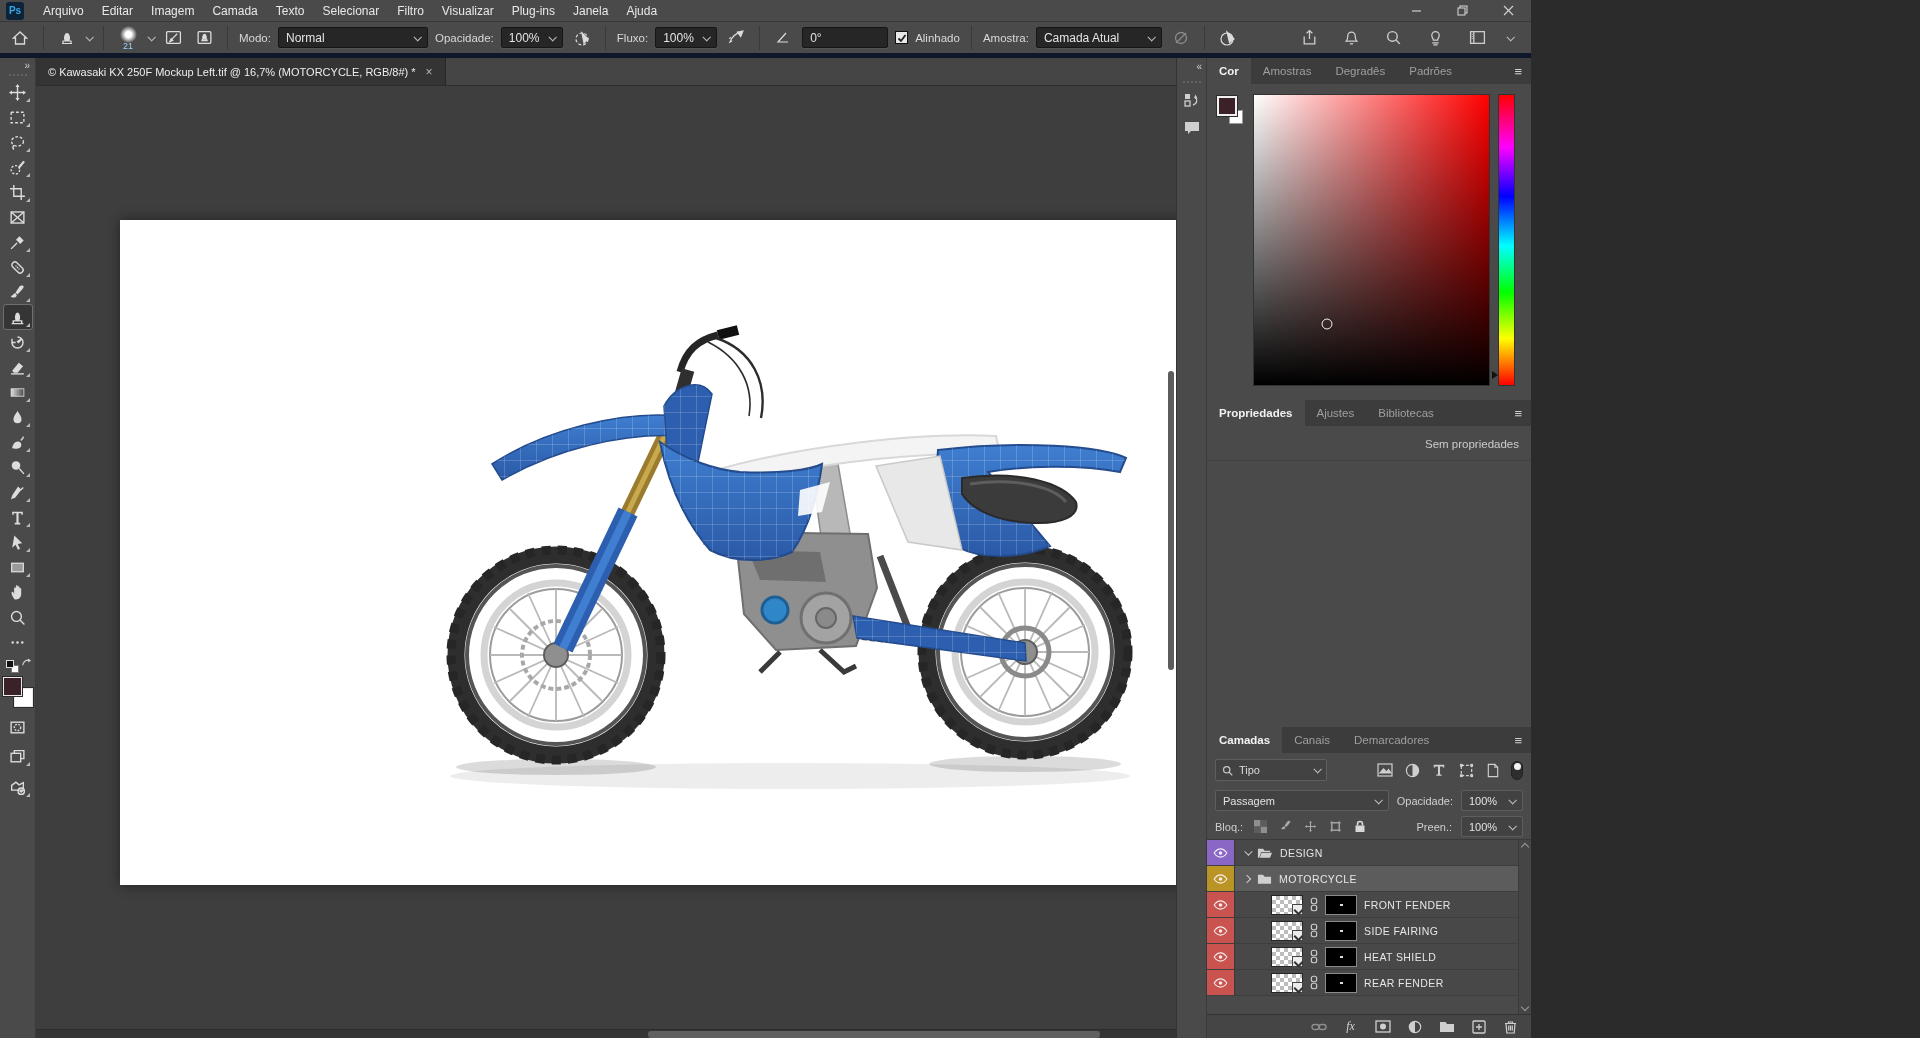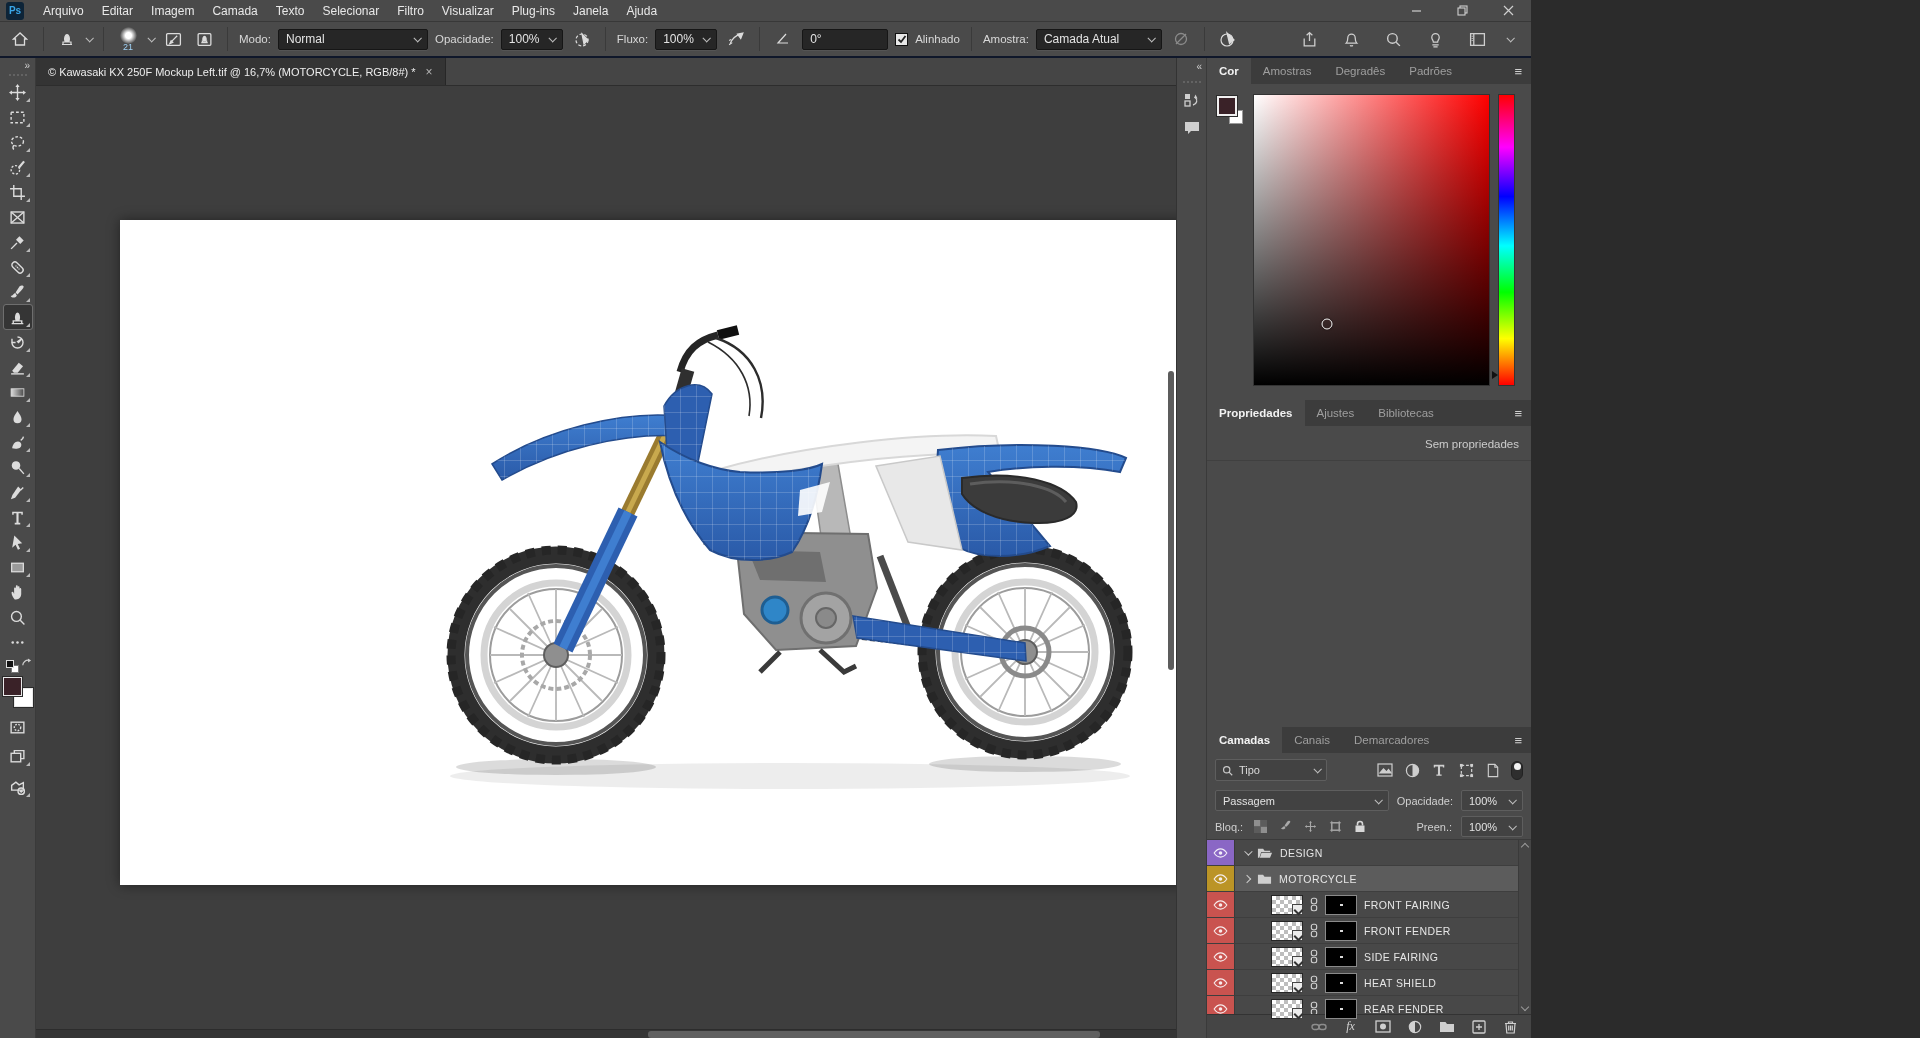--- a/index.html
+++ b/index.html
@@ -12,21 +12,21 @@
   .menubar{ height:22px; background:#4a4a4a; border-bottom:1px solid #383838;
             display:flex; align-items:center; padding-left:6px; }
   .ps-logo{ width:18px;height:18px;border-radius:3px;background:#0d2438;color:#39a6e8;
             font-weight:bold;font-size:10px;display:flex;align-items:center;justify-content:center;margin-right:10px;}
   .menus{ display:flex; }
   .menus span{ padding:0 9px; color:#e8e8e8; font-size:12px; cursor:default; }
   .win-controls{ margin-left:auto; display:flex; height:22px; }
   .win-btn{ width:46px;height:22px;display:flex;align-items:center;justify-content:center;color:#cfcfcf;}
 
   
-  .optionsbar{ height:36px; background:#4a4a4a; border-bottom:2px solid #0f172a;
+  .optionsbar{ height:36px; background:#4a4a4a; border-bottom:5px solid #0f172a;
                display:flex; align-items:center; padding:0 8px; gap:7px; }
   .sep{ width:1px; height:24px; background:#3a3a3a; margin:0 4px; flex:none; }
   .ob-ic{ width:24px;height:24px;display:flex;align-items:center;justify-content:center; flex:none;}
   .ob-label{ font-size:11.5px; color:#d8d8d8; white-space:nowrap; }
   .obfield{ display:flex;align-items:center; background:#262626; border:1px solid #161616;
             box-shadow:0 1px 0 rgba(255,255,255,.06); height:21px; padding:0 7px; gap:8px; border-radius:2px; color:#e4e4e4;}
   .obfield .chev{ margin-left:auto; }
   .chev{ width:6px;height:6px;border-right:1.4px solid #bdbdbd;border-bottom:1.4px solid #bdbdbd;
          transform:rotate(45deg) translateY(-1px); display:inline-block; flex:none;}
   .brushpreview{ display:flex;flex-direction:column;align-items:center;width:26px; }
@@ -815,116 +815,97 @@
                 </div>
                 <div class="lbody">
                   <span class="tw closed"></span>
                   <svg width="15" height="12" viewBox="0 0 16 12">
                       <path d="M1 1.5h5.5L8 3.5h7V11H1z" fill="#cfcfcf"></path>
                     </svg>
                   <span>MOTORCYCLE</span>
                 </div>
               </div>
 
+
               <div class="lrow">
                 <div class="eye-cell" style="background: rgb(201, 83, 79);">
                   <svg width="15" height="10" viewBox="0 0 16 11">
                       <path d="M1 5.5C3.5 1.9 6 1 8 1s4.5.9 7 4.5C12.5 9.1 10 10 8 10S3.5 9.1 1 5.5Z" fill="none" stroke="#f8ecec" stroke-width="1.2"></path>
                       <circle cx="8" cy="5.5" r="2" fill="#f8ecec"></circle>
                     </svg>
                 </div>
                 <div class="lbody indent">
                   <span class="thumb">
                       <span class="so-badge"></span>
                     </span>
                   <svg width="8" height="15" viewBox="0 0 9 16" fill="none" stroke="#cfcfcf" stroke-width="1.3">
                       <rect x="1.5" y="1" width="6" height="6.2" rx="2.2"></rect>
                       <rect x="1.5" y="8.8" width="6" height="6.2" rx="2.2"></rect>
                     </svg>
                   <span class="mask-thumb"></span>
-                  <span>FRONT FAIRING</span>
+                  <span>FRONT FENDER</span>
                 </div>
               </div>
 
               <div class="lrow">
                 <div class="eye-cell" style="background: rgb(201, 83, 79);">
                   <svg width="15" height="10" viewBox="0 0 16 11">
                       <path d="M1 5.5C3.5 1.9 6 1 8 1s4.5.9 7 4.5C12.5 9.1 10 10 8 10S3.5 9.1 1 5.5Z" fill="none" stroke="#f8ecec" stroke-width="1.2"></path>
                       <circle cx="8" cy="5.5" r="2" fill="#f8ecec"></circle>
                     </svg>
                 </div>
                 <div class="lbody indent">
                   <span class="thumb">
                       <span class="so-badge"></span>
                     </span>
                   <svg width="8" height="15" viewBox="0 0 9 16" fill="none" stroke="#cfcfcf" stroke-width="1.3">
                       <rect x="1.5" y="1" width="6" height="6.2" rx="2.2"></rect>
                       <rect x="1.5" y="8.8" width="6" height="6.2" rx="2.2"></rect>
                     </svg>
                   <span class="mask-thumb"></span>
-                  <span>FRONT FENDER</span>
+                  <span>SIDE FAIRING</span>
                 </div>
               </div>
 
               <div class="lrow">
                 <div class="eye-cell" style="background: rgb(201, 83, 79);">
                   <svg width="15" height="10" viewBox="0 0 16 11">
                       <path d="M1 5.5C3.5 1.9 6 1 8 1s4.5.9 7 4.5C12.5 9.1 10 10 8 10S3.5 9.1 1 5.5Z" fill="none" stroke="#f8ecec" stroke-width="1.2"></path>
                       <circle cx="8" cy="5.5" r="2" fill="#f8ecec"></circle>
                     </svg>
                 </div>
                 <div class="lbody indent">
                   <span class="thumb">
                       <span class="so-badge"></span>
                     </span>
                   <svg width="8" height="15" viewBox="0 0 9 16" fill="none" stroke="#cfcfcf" stroke-width="1.3">
                       <rect x="1.5" y="1" width="6" height="6.2" rx="2.2"></rect>
                       <rect x="1.5" y="8.8" width="6" height="6.2" rx="2.2"></rect>
                     </svg>
                   <span class="mask-thumb"></span>
-                  <span>SIDE FAIRING</span>
+                  <span>HEAT SHIELD</span>
                 </div>
               </div>
 
               <div class="lrow">
                 <div class="eye-cell" style="background: rgb(201, 83, 79);">
                   <svg width="15" height="10" viewBox="0 0 16 11">
                       <path d="M1 5.5C3.5 1.9 6 1 8 1s4.5.9 7 4.5C12.5 9.1 10 10 8 10S3.5 9.1 1 5.5Z" fill="none" stroke="#f8ecec" stroke-width="1.2"></path>
                       <circle cx="8" cy="5.5" r="2" fill="#f8ecec"></circle>
                     </svg>
                 </div>
                 <div class="lbody indent">
                   <span class="thumb">
                       <span class="so-badge"></span>
                     </span>
                   <svg width="8" height="15" viewBox="0 0 9 16" fill="none" stroke="#cfcfcf" stroke-width="1.3">
                       <rect x="1.5" y="1" width="6" height="6.2" rx="2.2"></rect>
                       <rect x="1.5" y="8.8" width="6" height="6.2" rx="2.2"></rect>
                     </svg>
                   <span class="mask-thumb"></span>
-                  <span>HEAT SHIELD</span>
-                </div>
-              </div>
-
-              <div class="lrow">
-                <div class="eye-cell" style="background: rgb(201, 83, 79);">
-                  <svg width="15" height="10" viewBox="0 0 16 11">
-                      <path d="M1 5.5C3.5 1.9 6 1 8 1s4.5.9 7 4.5C12.5 9.1 10 10 8 10S3.5 9.1 1 5.5Z" fill="none" stroke="#f8ecec" stroke-width="1.2"></path>
-                      <circle cx="8" cy="5.5" r="2" fill="#f8ecec"></circle>
-                    </svg>
-                </div>
-                <div class="lbody indent">
-                  <span class="thumb">
-                      <span class="so-badge"></span>
-                    </span>
-                  <svg width="8" height="15" viewBox="0 0 9 16" fill="none" stroke="#cfcfcf" stroke-width="1.3">
-                      <rect x="1.5" y="1" width="6" height="6.2" rx="2.2"></rect>
-                      <rect x="1.5" y="8.8" width="6" height="6.2" rx="2.2"></rect>
-                    </svg>
-                  <span class="mask-thumb"></span>
                   <span>REAR FENDER</span>
                 </div>
               </div>
             </div>
             <div class="lgutter">
               <span class="gch up"></span>
               <span class="gch down"></span>
             </div>
           </div>
 

